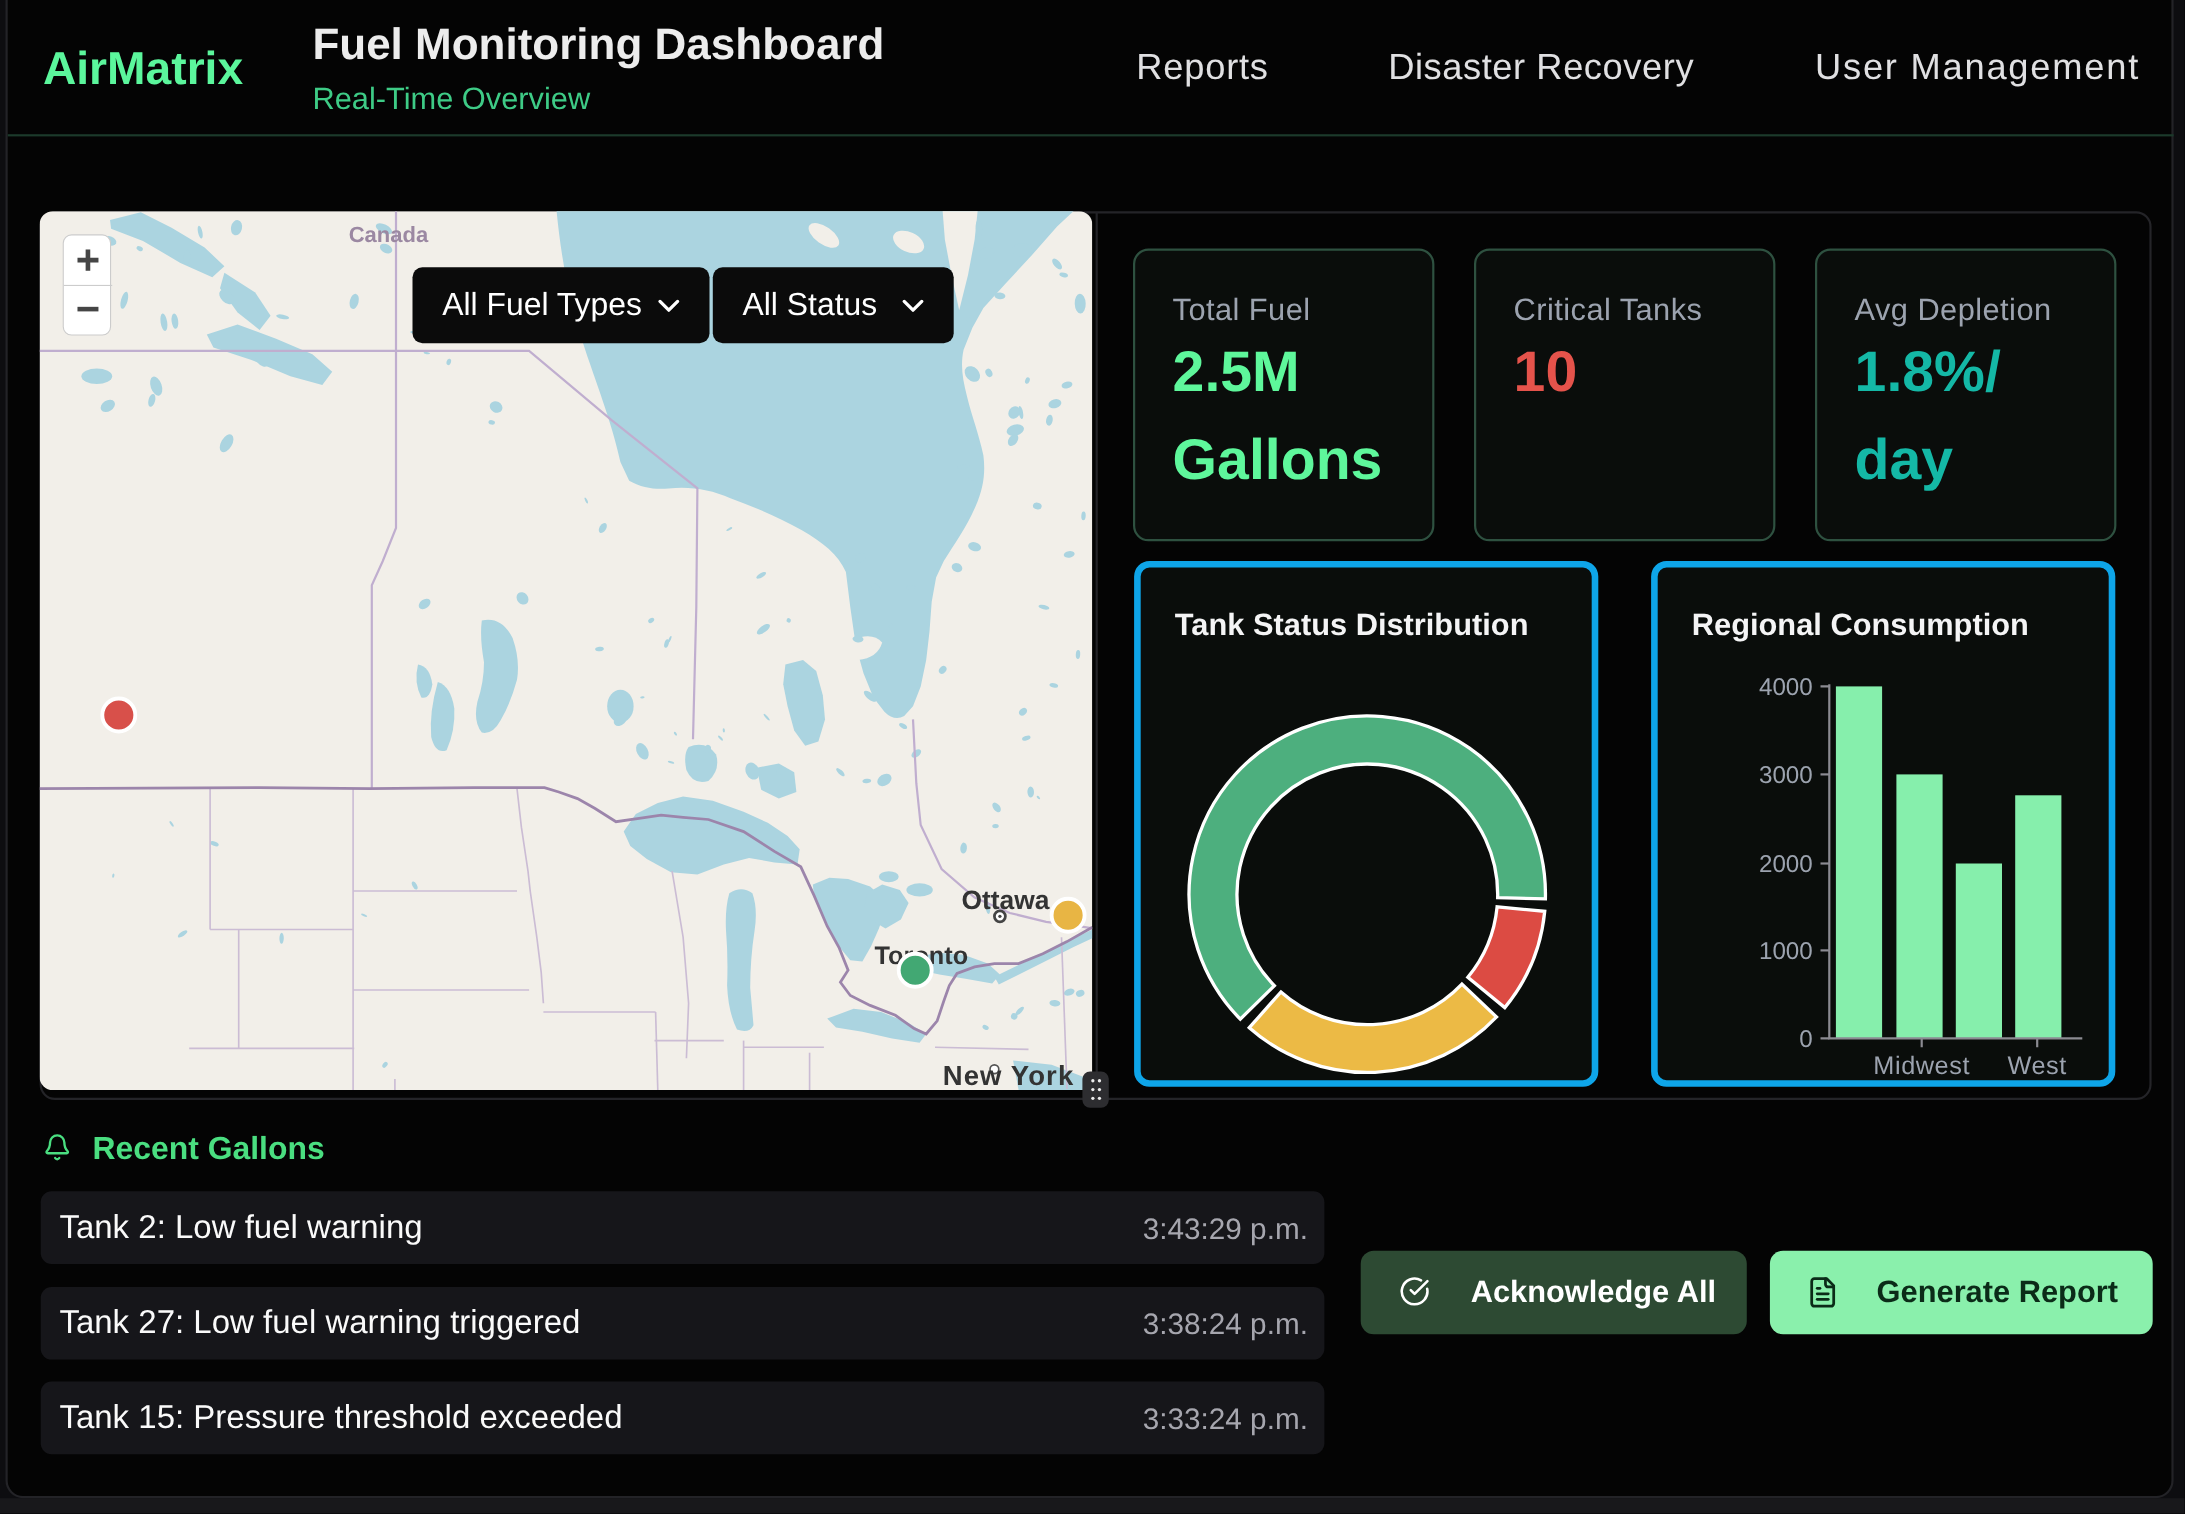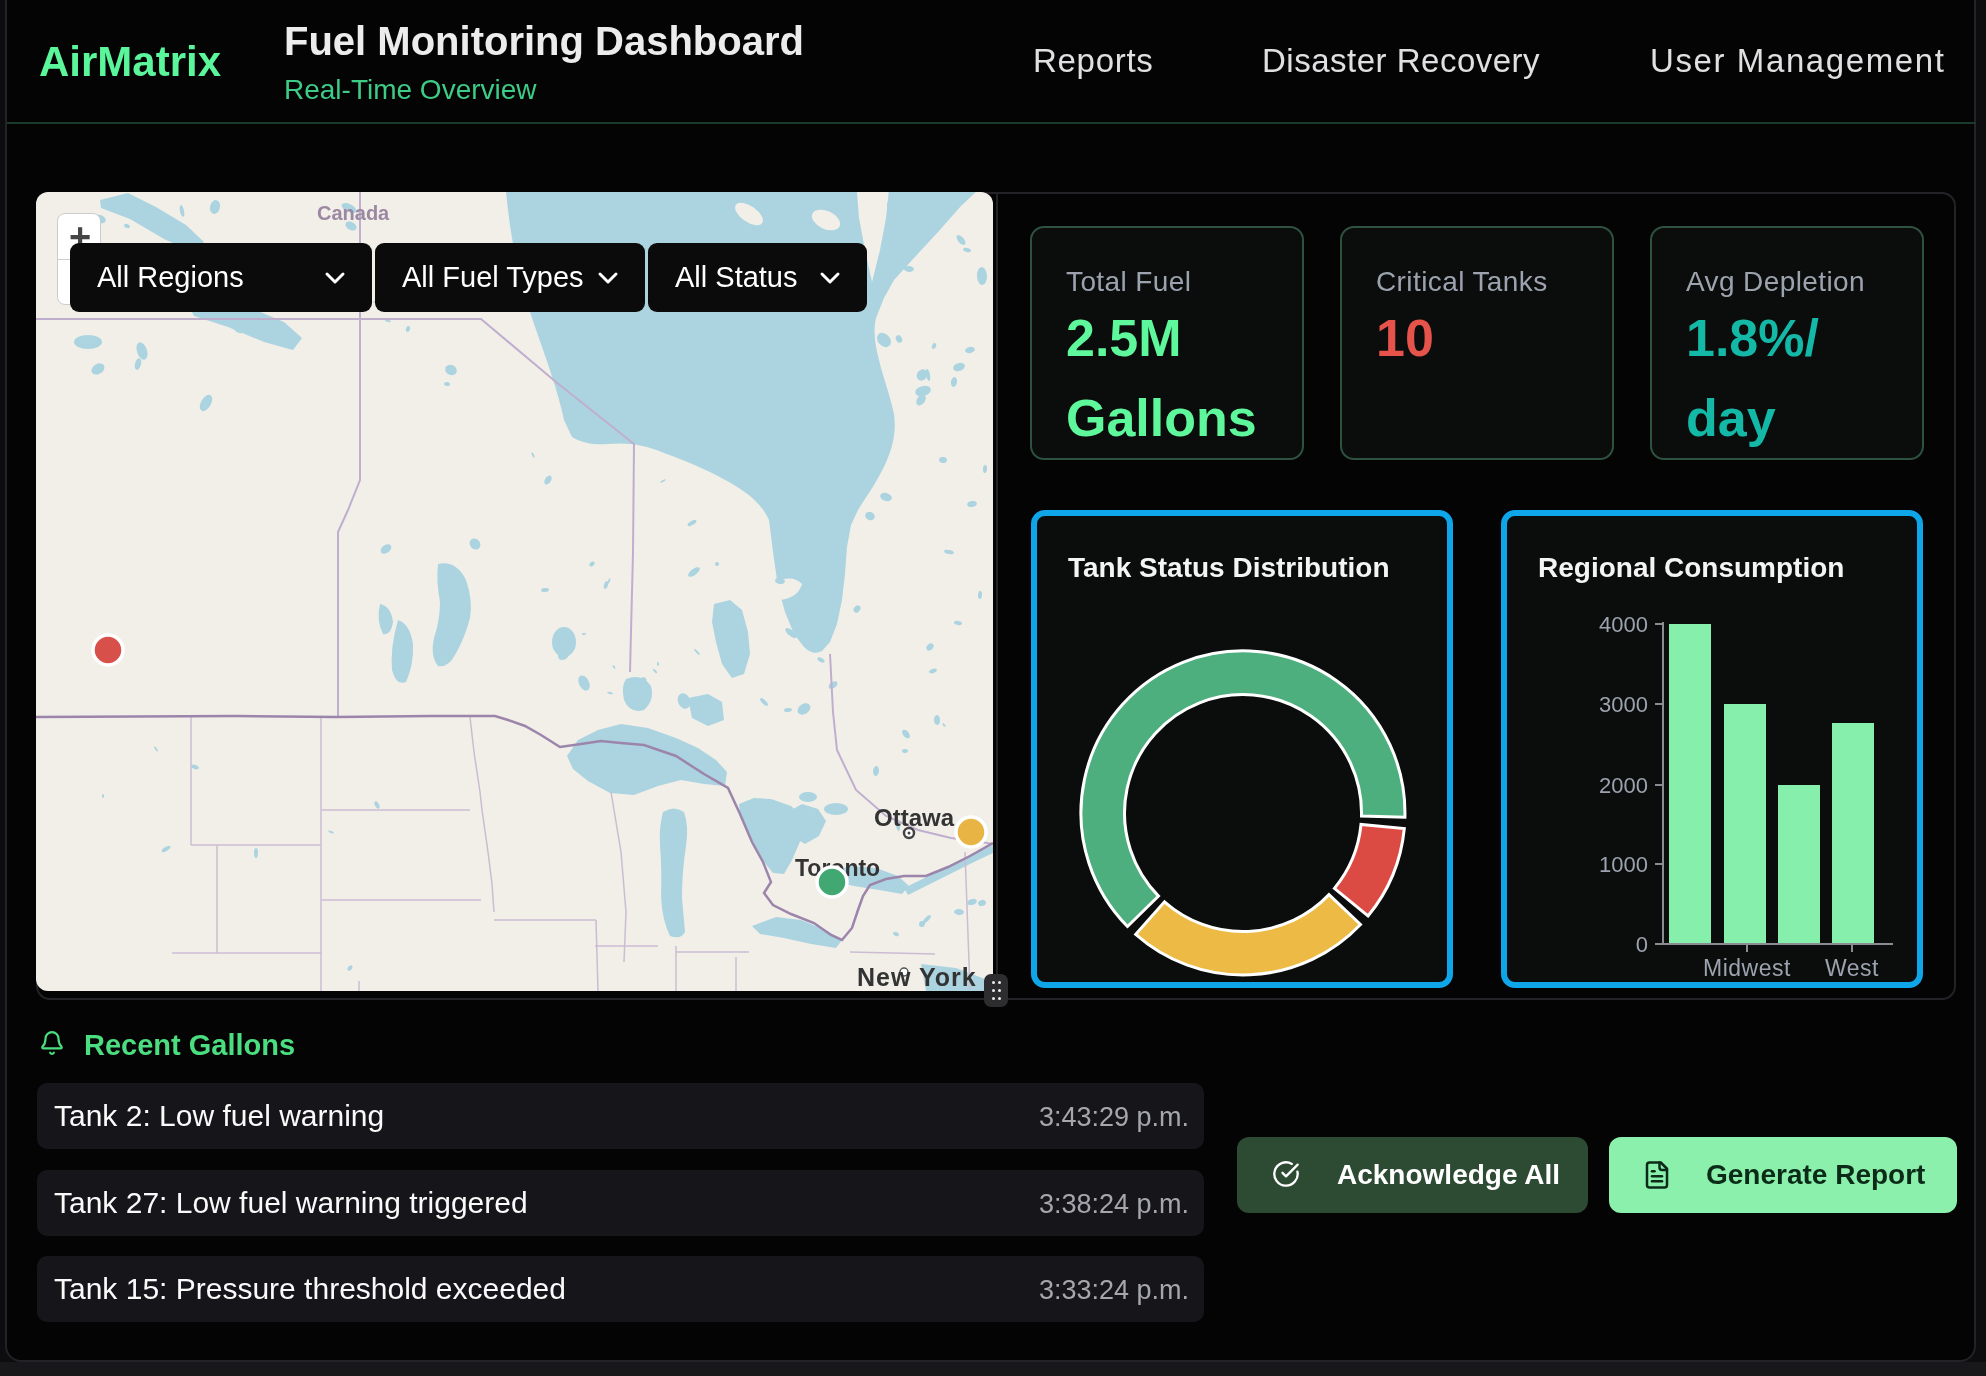--- a/index.html
+++ b/index.html
@@ -24,21 +24,21 @@
 .zglyph { position:absolute; width:44px; text-align:center; color:#454545; font-size:38px; font-weight:bold; }
 
 .pill { top:243px; height:69px; background:#0b0b0b; border-radius:9px; color:#fff;
   font-size:29px; display:flex; align-items:center; }
 .pill span { margin-left:27px; }
 .chev { position:absolute; right:26px; top:28px; }
 
 #handle { left:984px; top:974px; width:24px; height:33px; background:#2d2d30; border-radius:7px; }
 #handle i { position:absolute; width:3px; height:3px; border-radius:1.5px; background:#ececec; }
 
-.scard { top:226px; width:274px; height:234px; background:#0a0d0b; border:2px solid #2e5140; border-radius:14px; }
+.scard { top:226px; width:274px; height:266px; background:#0a0d0b; border:2px solid #2e5140; border-radius:14px; }
 .scard .t { position:absolute; left:34px; top:38px; font-size:28px; font-weight:500; letter-spacing:0.4px; color:#9ca3af; }
 .scard .v { position:absolute; left:34px; top:70px; font-size:52px; font-weight:bold; line-height:80px; }
 
 .ccard { top:510px; width:422px; height:478px; background:#0a0d0b; border:6px solid #0ea5e9; border-radius:14px; }
 .ccard .t { position:absolute; left:31px; top:36px; font-size:28px; font-weight:bold; color:#f4f4f5; }
 .donut { position:absolute; left:1078px; top:648px; }
 .barsvg { position:absolute; left:1501px; top:510px; }
 
 #ralerts { left:84px; top:1029px; font-size:29px; font-weight:bold; color:#4ade80; }
 .bell { position:absolute; left:39px; top:1029px; }
@@ -240,26 +240,20 @@
 <text x="821" y="794" font-size="25" font-weight="600" letter-spacing="1" fill="#333">New York</text>
 <circle cx="72" cy="458" r="15" fill="#d8504a" stroke="#fff" stroke-width="3.5"></circle>
 <circle cx="935" cy="640" r="15" fill="#e8b544" stroke="#fff" stroke-width="3.5"></circle>
 <circle cx="796" cy="690" r="15" fill="#42a873" stroke="#fff" stroke-width="3.5"></circle>
 </svg>
 <div class="abs" id="zoomctl">
       <div class="zglyph" style="top:2px">+</div>
       <div class="zline"></div>
       <div class="zglyph" style="top:47px">−</div>
     </div>
-<div class="abs pill" style="left:70px; width:302px">
-      <span>All Regions</span>
-      <svg class="chev" width="22" height="14" viewBox="0 0 22 14" fill="none" stroke="#fff" stroke-width="3" stroke-linecap="round" stroke-linejoin="round">
-        <path d="M3,3 L11,11 L19,3"></path>
-      </svg>
-    </div>
 <div class="abs pill" style="left:375px; width:270px">
       <span>All Fuel Types</span>
       <svg class="chev" width="22" height="14" viewBox="0 0 22 14" fill="none" stroke="#fff" stroke-width="3" stroke-linecap="round" stroke-linejoin="round">
         <path d="M3,3 L11,11 L19,3"></path>
       </svg>
     </div>
 <div class="abs pill" style="left:648px; width:219px">
       <span>All Status</span>
       <svg class="chev" width="22" height="14" viewBox="0 0 22 14" fill="none" stroke="#fff" stroke-width="3" stroke-linecap="round" stroke-linejoin="round">
         <path d="M3,3 L11,11 L19,3"></path>

